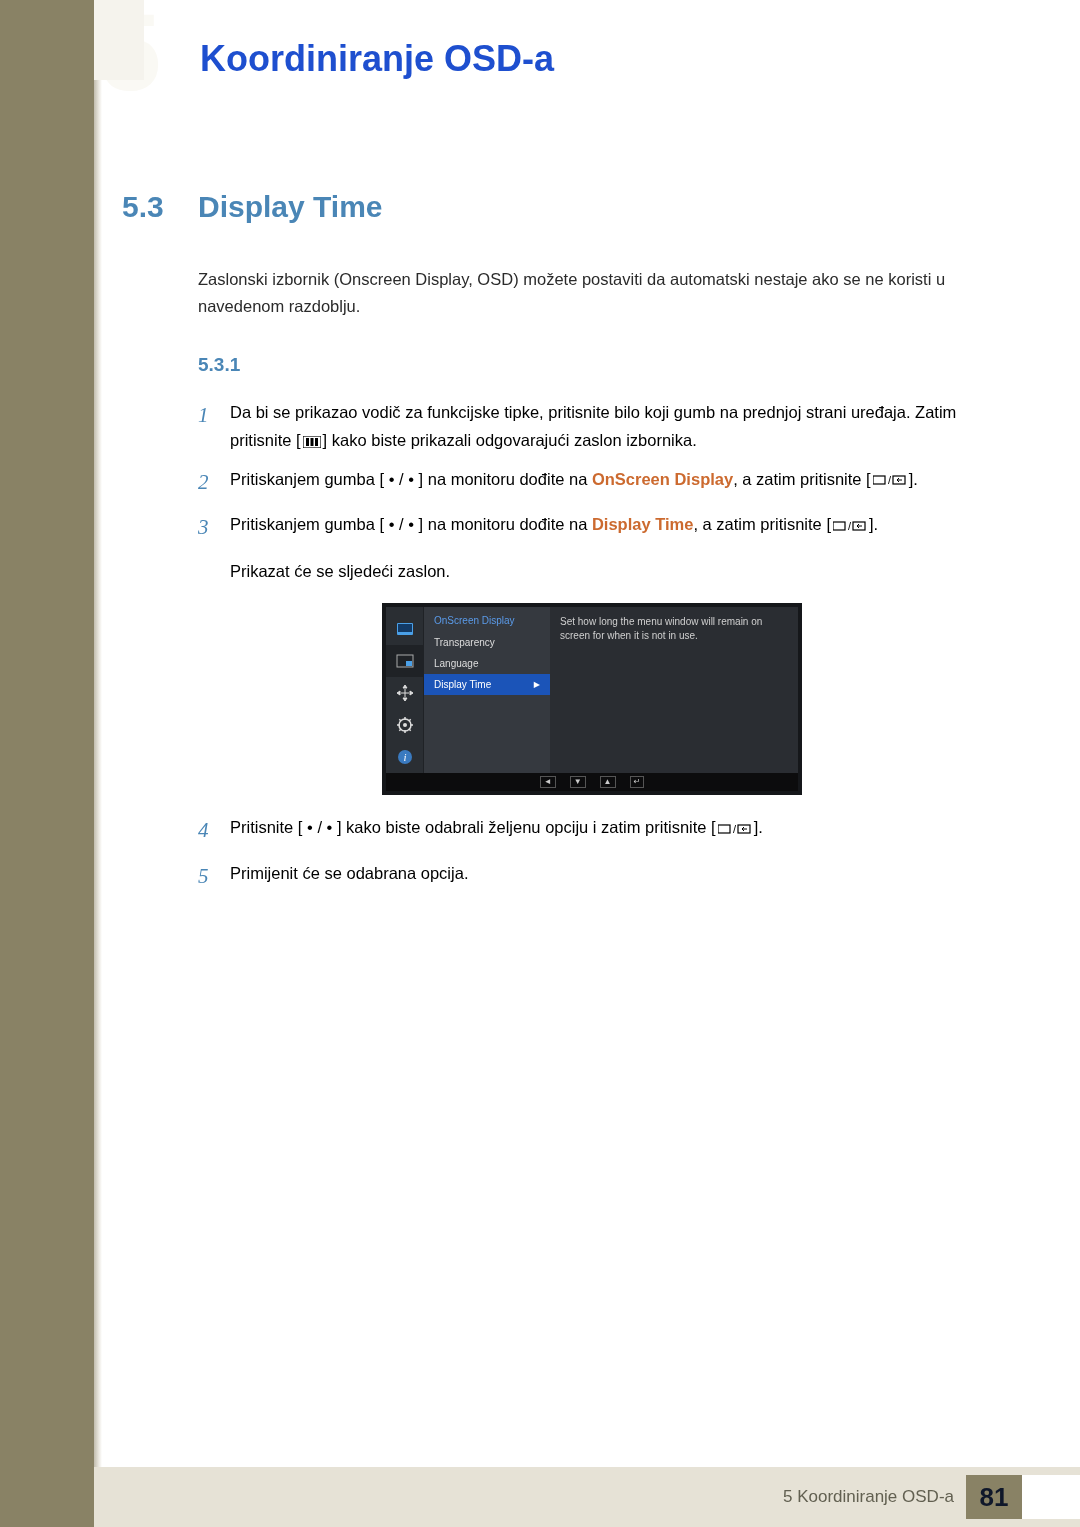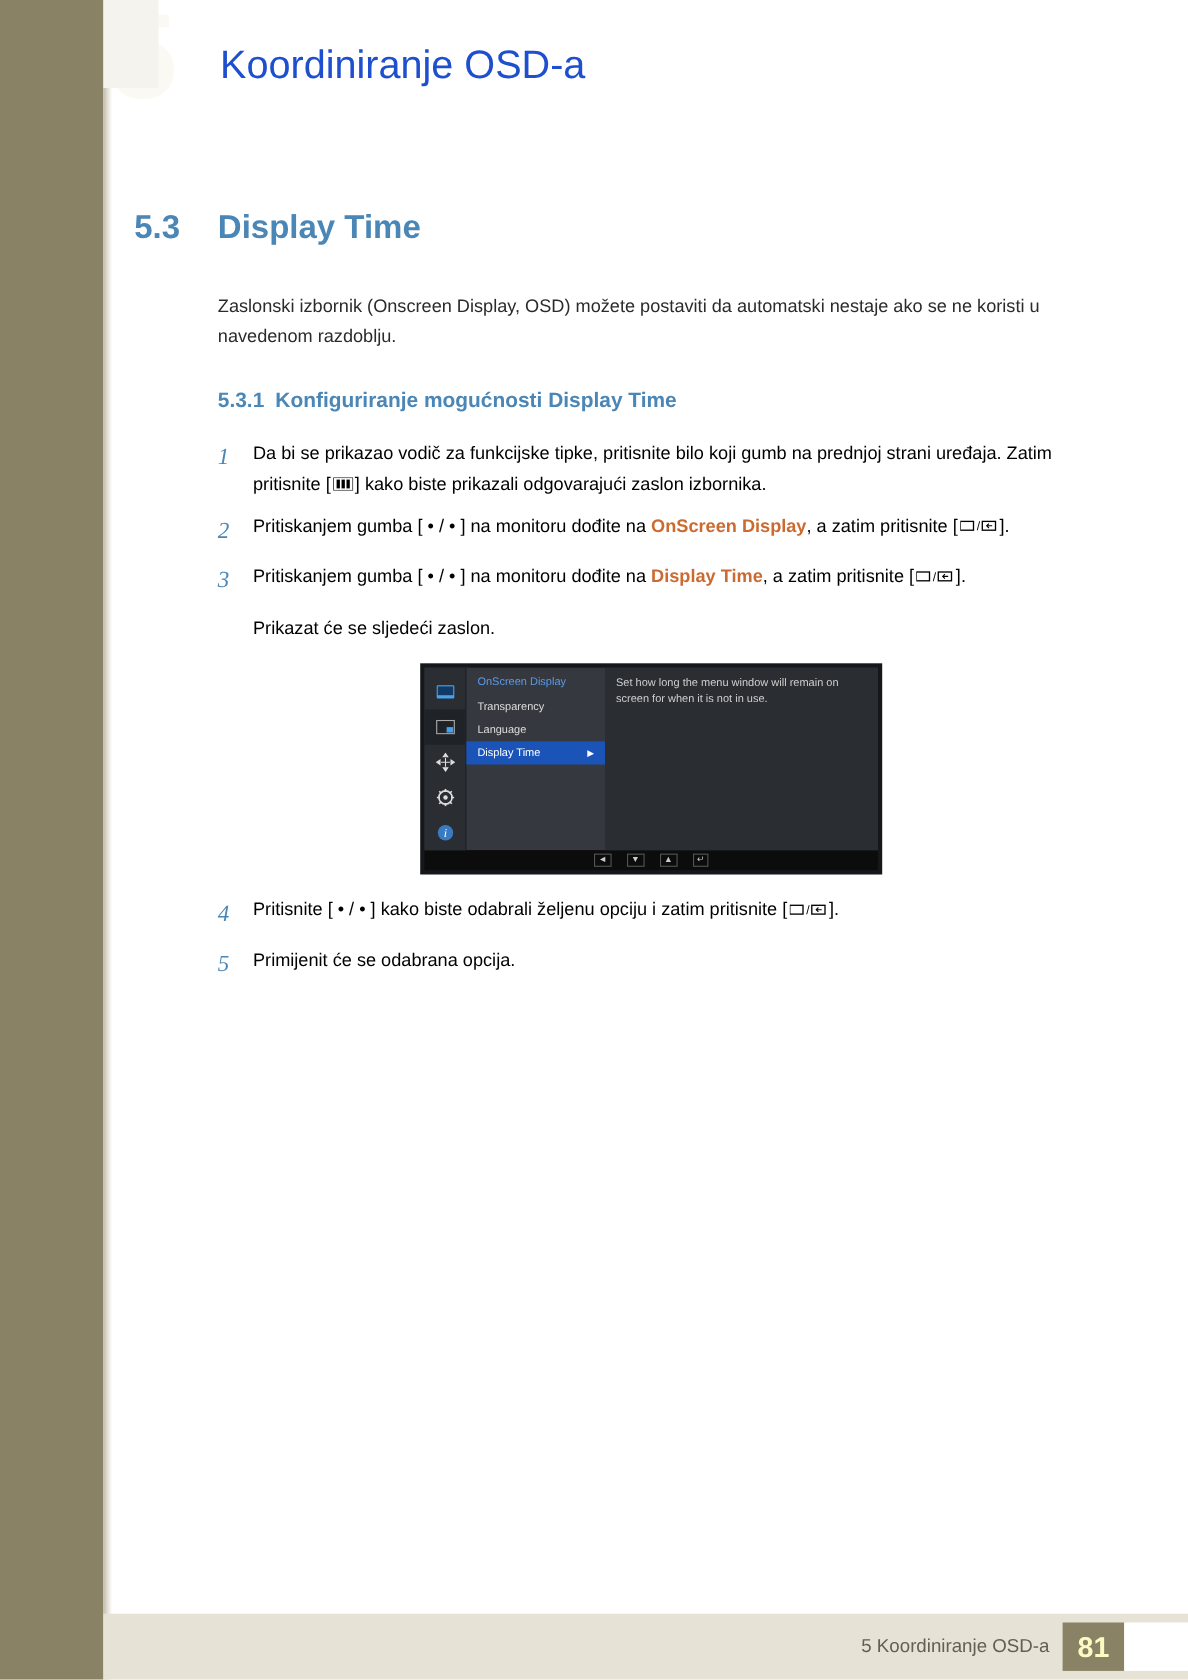--- a/index.html
+++ b/index.html
@@ -37,21 +37,21 @@
       font-weight: bold;
       color: #faf9f4;
       font-family: Arial, sans-serif;
       z-index: 0;
       letter-spacing: -4px;
     }
     .doc-title {
       position: absolute;
       left: 200px; top: 38px;
       font-size: 36px;
-      font-weight: normal;
+      font-weight: bold;
       color: #1e4fcf;
       z-index: 2;
     }
     .content {
       position: absolute;
       left: 122px; top: 190px;
       width: 880px;
     }
     .sec-row {
       display: flex;
@@ -227,21 +227,21 @@
       align-items: center;
       justify-content: flex-end;
     }
     .footer-text {
       color: #626051;
       font-size: 17px;
       margin-right: 12px;
     }
     .footer-page {
       background: #898265;
-      color: #fef9c3;
+      color: #0f172a;
       font-size: 26px;
       font-weight: bold;
       width: 56px;
       height: 44px;
       display: flex;
       align-items: center;
       justify-content: center;
     }
     .footer-cap {
       width: 58px;
@@ -263,21 +263,20 @@
     <div class="sec-num">5.3</div>
     <div class="sec-title">Display Time</div>
   </div>
 
   <div class="body-text">
     <div class="para">Zaslonski izbornik (Onscreen Display, OSD) možete postaviti da automatski nestaje ako se ne koristi u navedenom razdoblju.</div>
   </div>
 
   <div class="subsec-row">
     <div class="subsec-num">5.3.1</div>
-    <div class="subsec-title">Konfiguriranje mogućnosti Display Time</div>
   </div>
 
   <div class="step">
     <div class="step-num">1</div>
     <div>
       <span>Da bi se prikazao vodič za funkcijske tipke, pritisnite bilo koji gumb na prednjoj strani uređaja. Zatim pritisnite [</span><span class="inline-icon"><svg width="18" height="12" viewBox="0 0 18 12">
             <rect x="0" y="0" width="18" height="12" fill="none" stroke="#000" stroke-width="1.2"></rect>
             <rect x="3" y="2" width="3" height="8" fill="#000"></rect>
             <rect x="7.5" y="2" width="3" height="8" fill="#000"></rect>
             <rect x="12" y="2" width="3" height="8" fill="#000"></rect>

